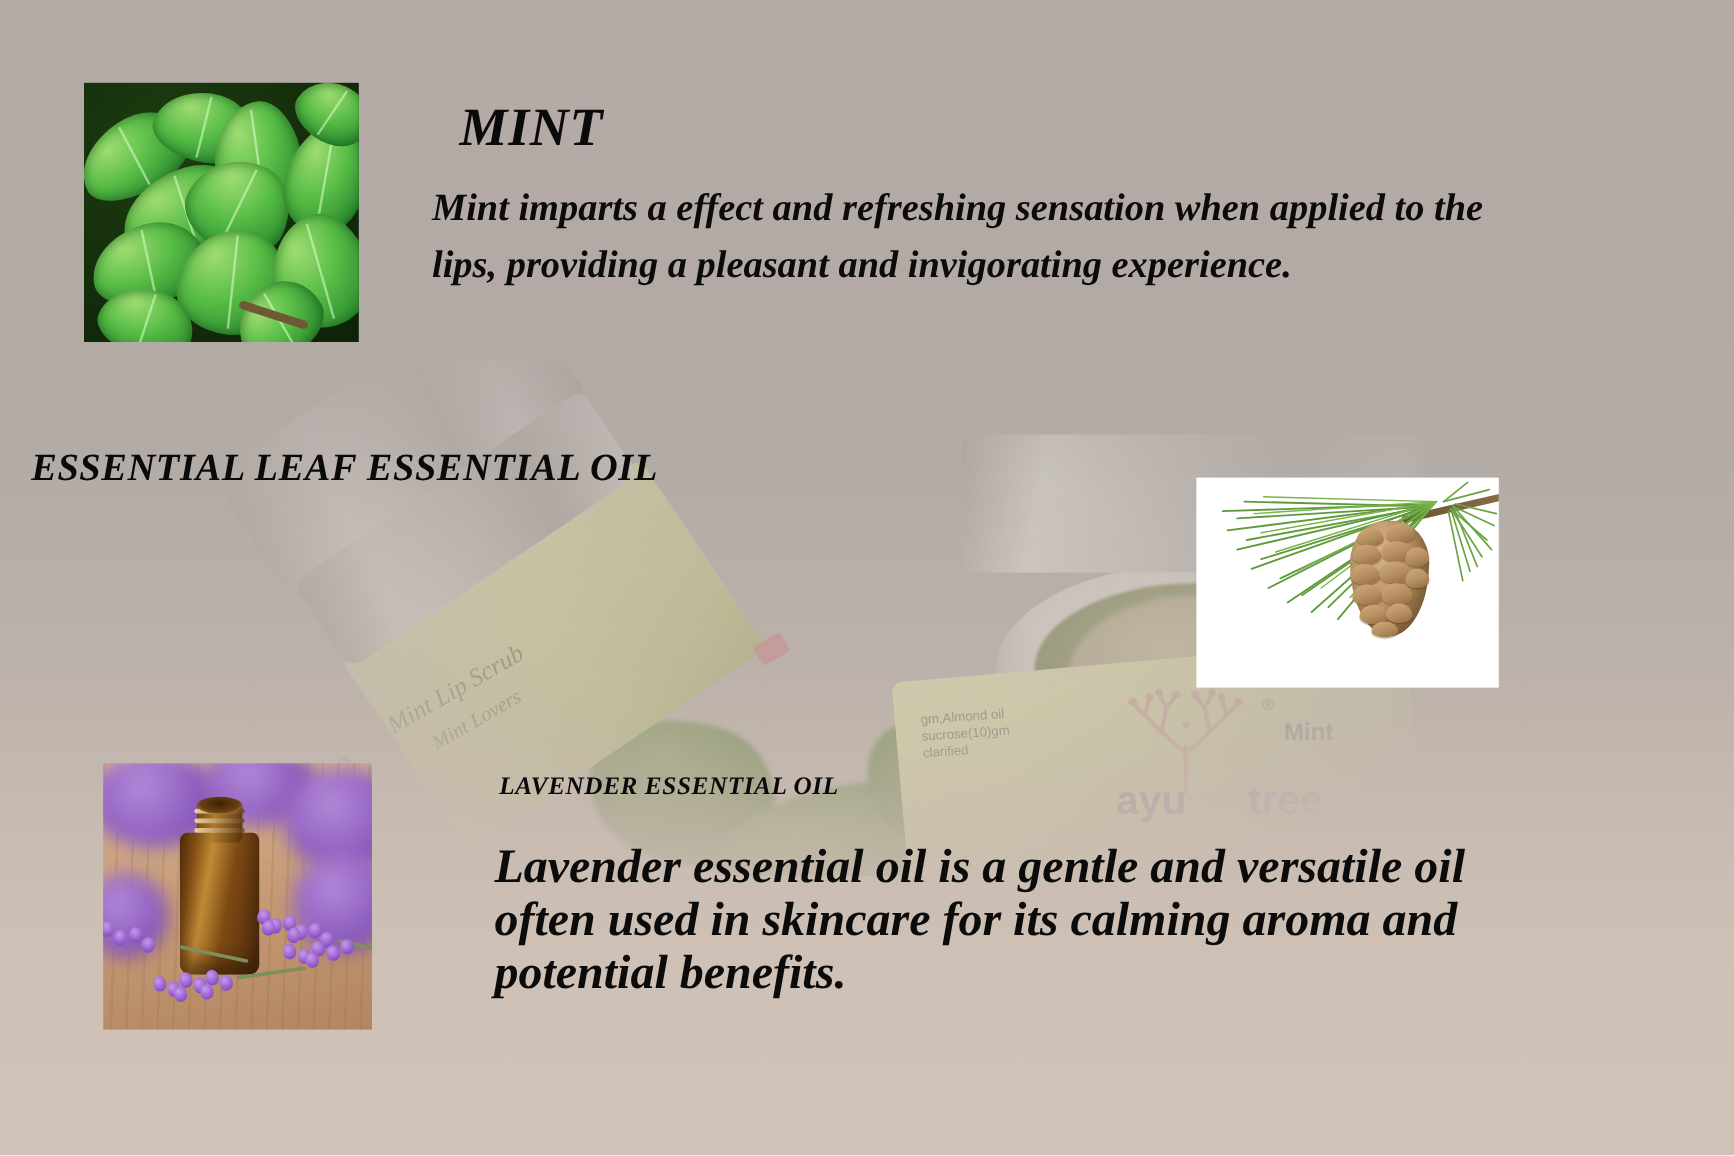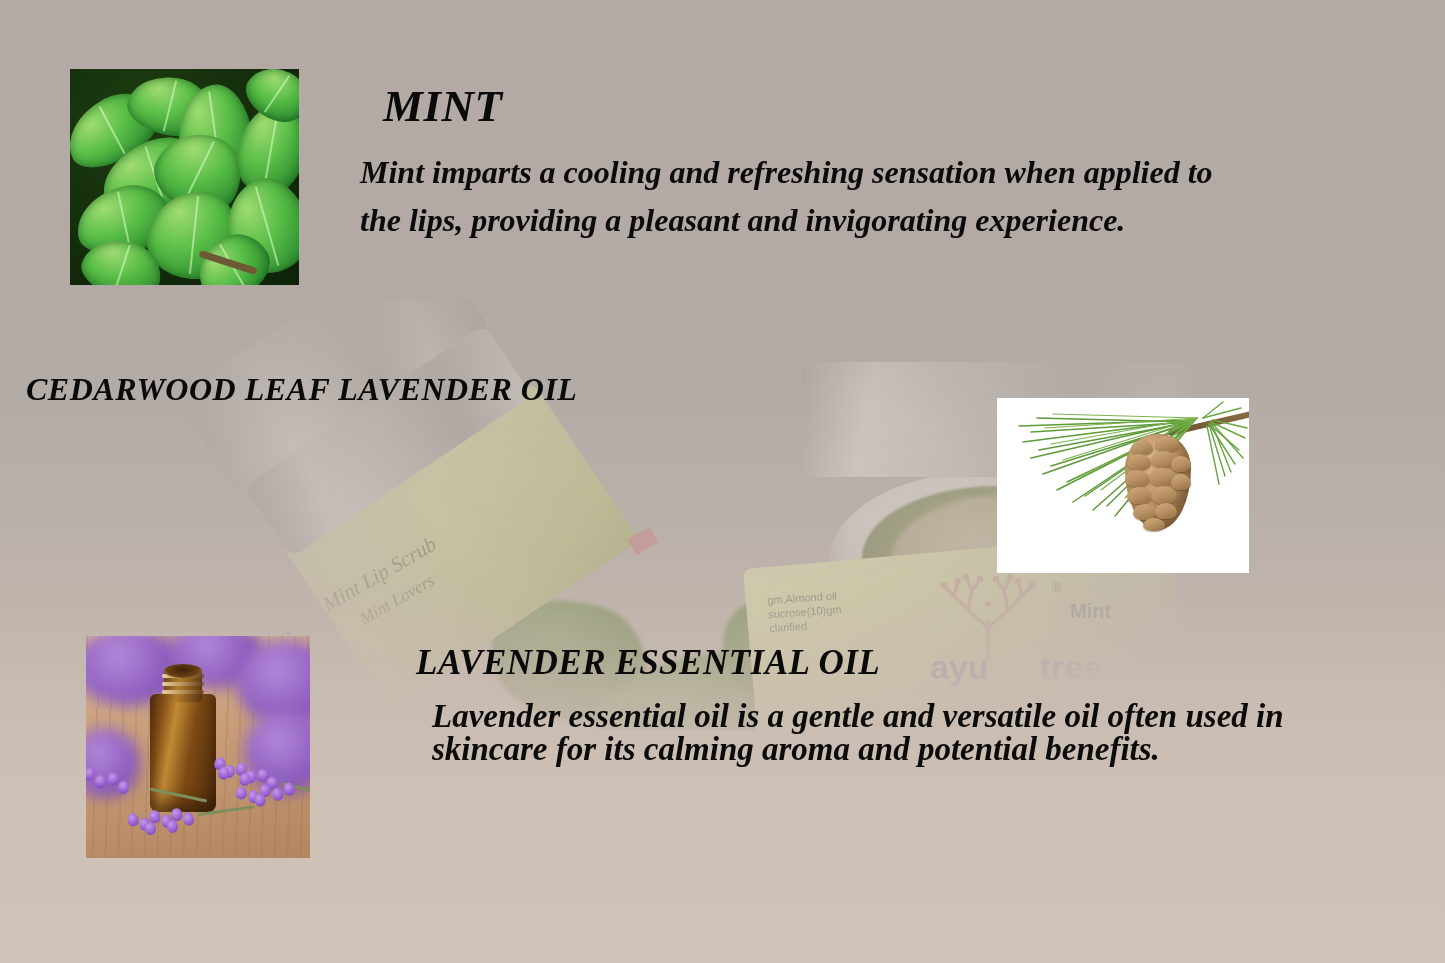--- a/index.html
+++ b/index.html
@@ -347,22 +347,22 @@
     color: #0b0b0b;
     line-height: 48px;
   }
 
   #mint-heading     { left: 383px; top: 80px;  font-size: 45px; }
   #mint-body        { left: 360px; top: 148px; font-size: 32px; width: 900px; }
 
   #cedar-heading    { left: 26px;  top: 371px; font-size: 32px; }
   #cedar-body       { left: 18px;  top: 424px; font-size: 32px; width: 910px; line-height: 47px; }
 
-  #lav-heading      { left: 416px; top: 643px; font-size: 35px; }
-  #lav-body         { left: 432px; top: 700px; font-size: 33px; width: 870px; line-height: 33px; }
+  #lav-heading      { left: 416px; top: 643px; font-size: 21px; }
+  #lav-body         { left: 412px; top: 700px; font-size: 40px; width: 870px; line-height: 44px; }
 </style>
 </head>
 <body>
 
 <div id="canvas">
 
   <div class="bg-photo">
 
     <div class="tin-open"></div>
     <div class="tin-open-inner"></div>
@@ -429,23 +429,23 @@
     <div class="leaf g"></div>
     <div class="leaf h"></div>
     <div class="leaf i"></div>
     <div class="leaf j"></div>
     <div class="leaf k"></div>
     <div class="leaf l"></div>
     <div class="stem"></div>
   </div>
 
   <div class="heading" id="mint-heading">MINT</div>
-  <div class="body-text" id="mint-body">Mint imparts a cooling and refreshing sensation when applied to the lips, providing a pleasant and invigorating experience.</div>
-
-  <div class="heading" id="cedar-heading">CEDARWOOD LEAF LAVENDER OIL</div>
+  <div class="body-text" id="mint-body">Mint imparts a effect and refreshing sensation when applied to the lips, providing a pleasant and invigorating experience.</div>
+
+  <div class="heading" id="cedar-heading">ESSENTIAL LEAF ESSENTIAL OIL</div>
 
   <div class="photo" id="photo-pine">
     <div class="branch"></div>
     <svg width="252" height="175" viewBox="0 0 252 175" style="position:absolute;left:0;top:0">
       <g stroke="#5e9a3a" stroke-width="1.5" stroke-linecap="round" fill="none">
         <path d="M198 22 L22 28"></path>
           <path d="M198 22 L26 44"></path>
           <path d="M198 22 L34 60"></path>
         <path d="M198 22 L46 76"></path>
           <path d="M198 22 L60 92"></path>

